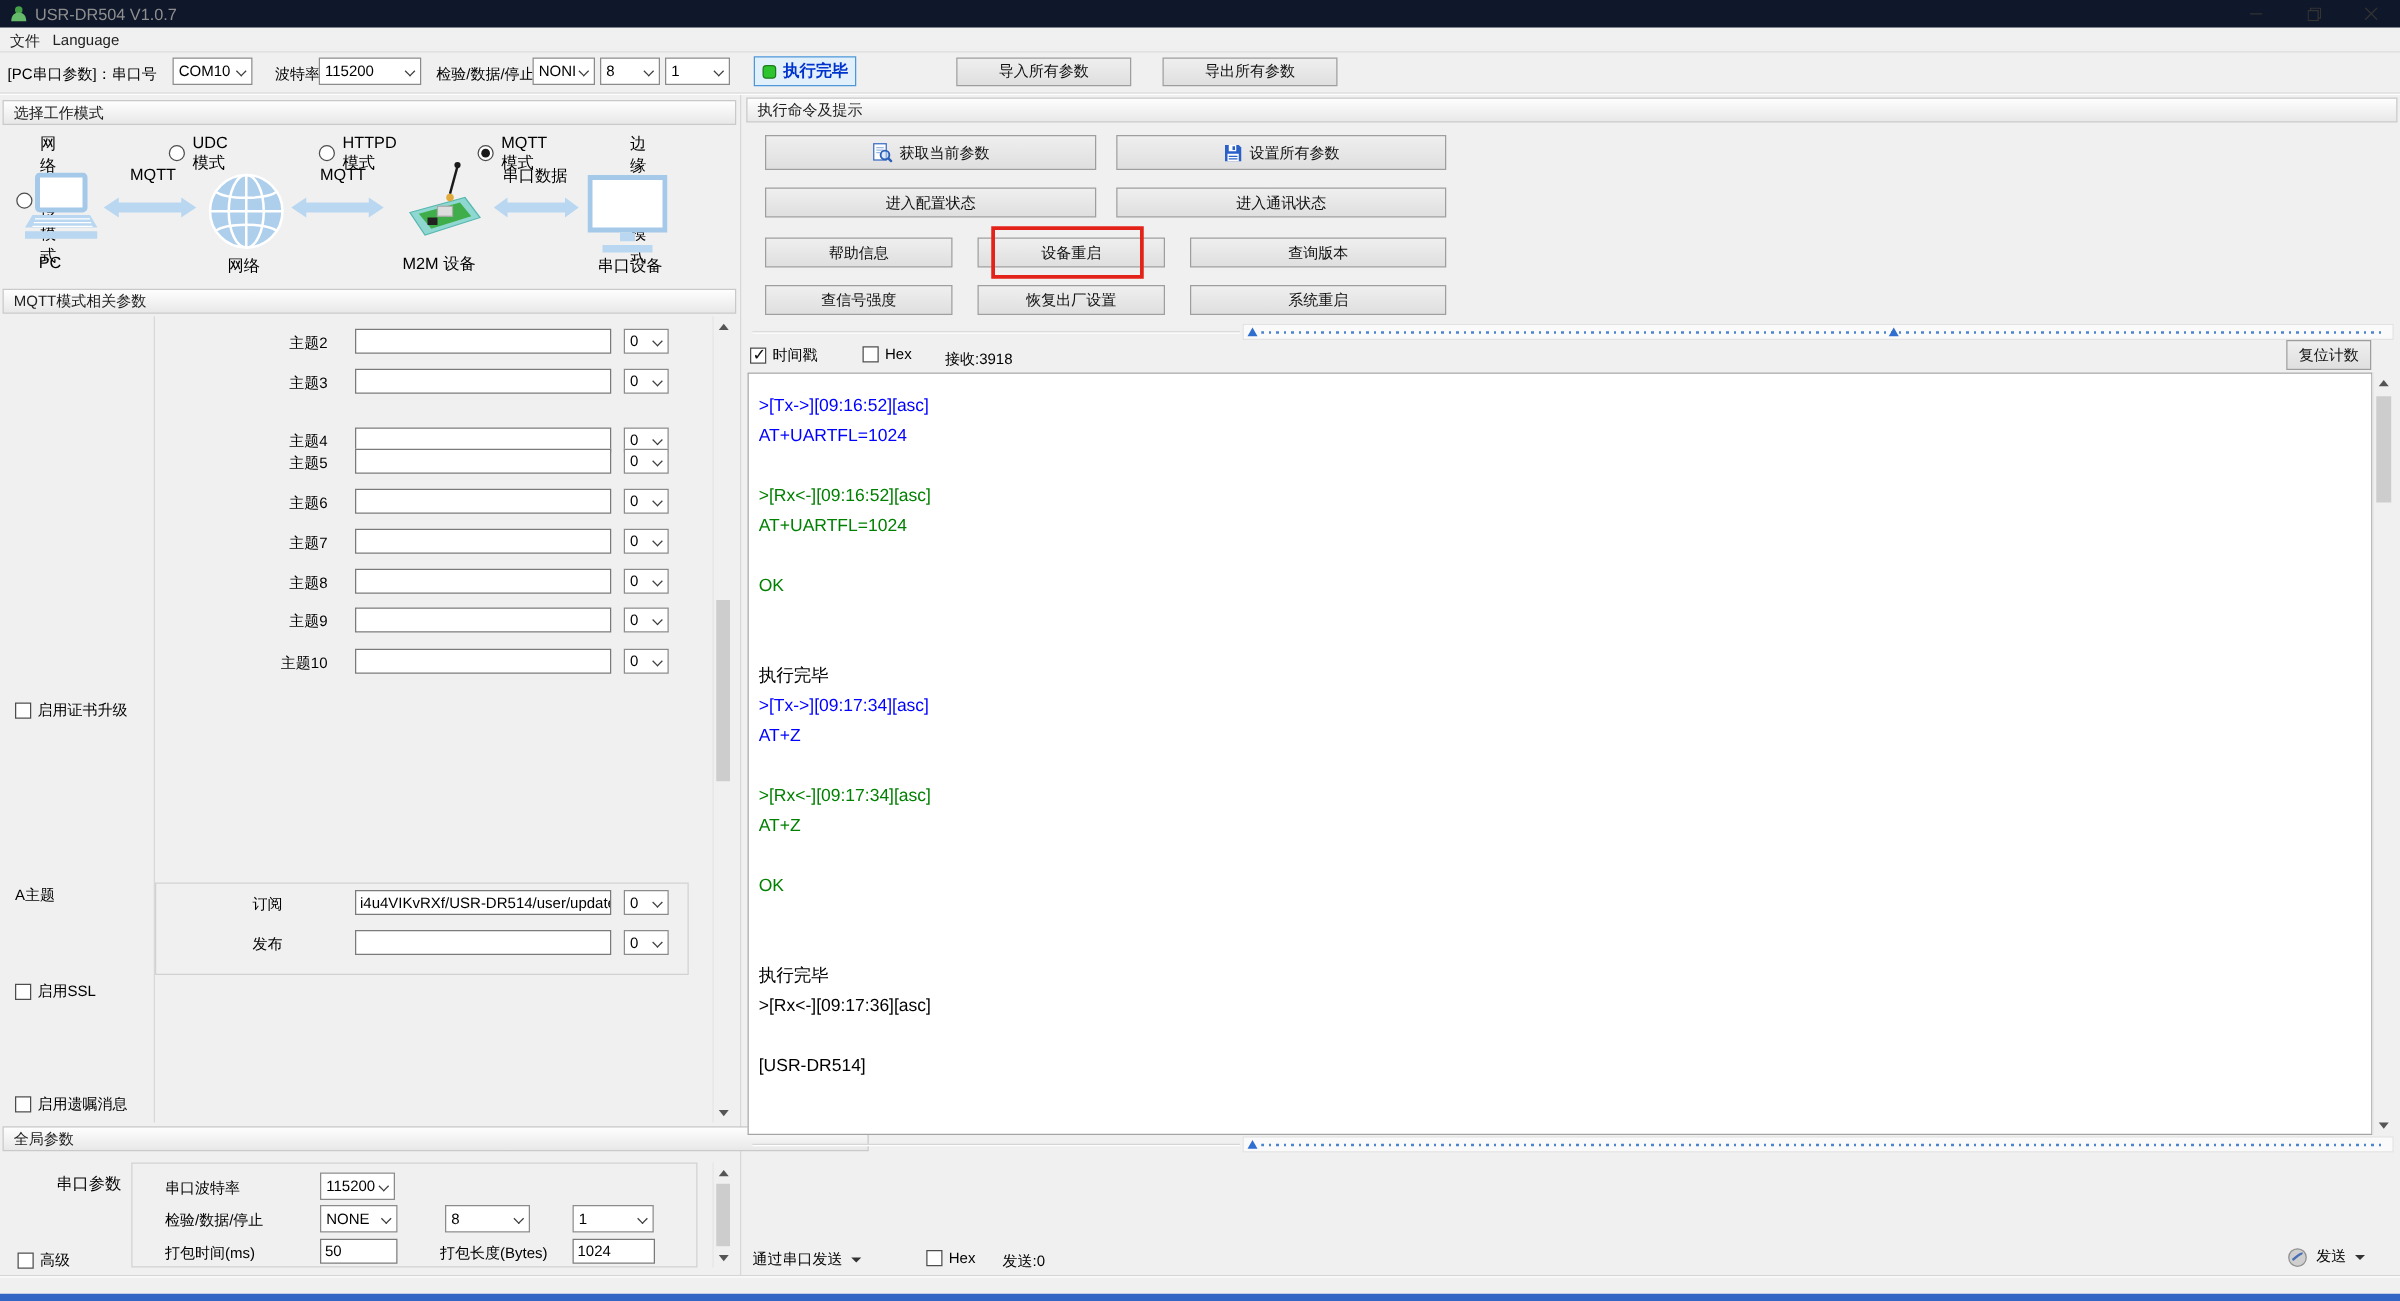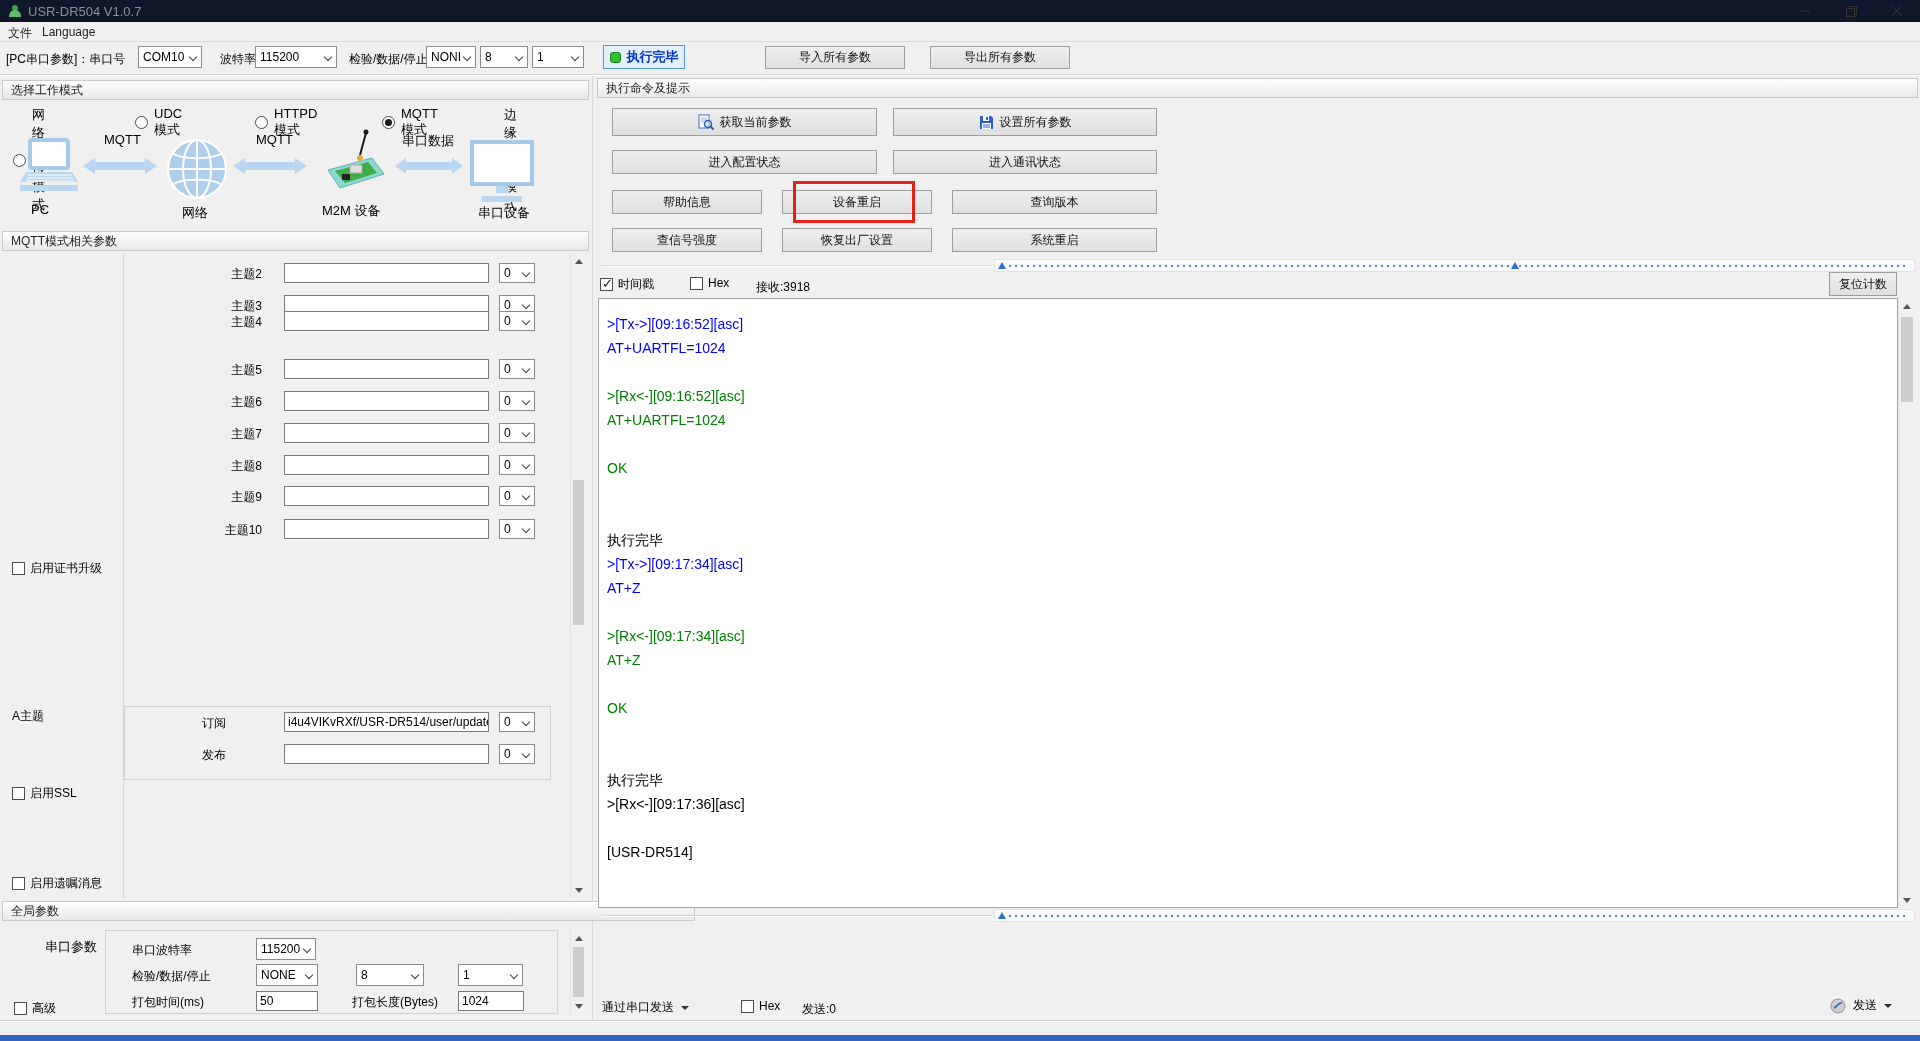--- a/index.html
+++ b/index.html
@@ -209,21 +209,21 @@
         </span>
       </div>
       <div class="topic-row" style="top: 295px;">
         <span class="t-label">主题3</span>
         <span class="tin t-input"></span>
         <span class="combo h20 t-combo">
           <span class="cval">0</span>
           <i class="chev"></i>
         </span>
       </div>
-      <div class="topic-row" style="top: 311px; text-decoration: underline;">
+      <div class="topic-row" style="top: 342px; text-decoration: underline;">
         <span class="t-label">主题4</span>
         <span class="tin t-input"></span>
         <span class="combo h20 t-combo">
           <span class="cval">0</span>
           <i class="chev"></i>
         </span>
       </div>
       <div class="topic-row" style="top: 359px;">
         <span class="t-label">主题5</span>
         <span class="tin t-input"></span>

